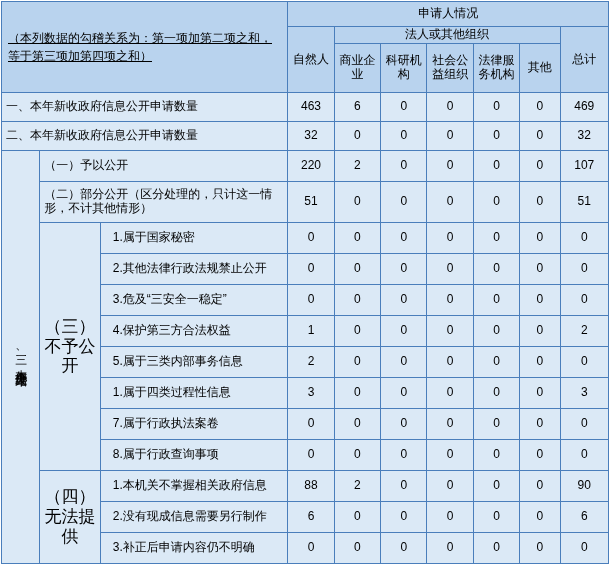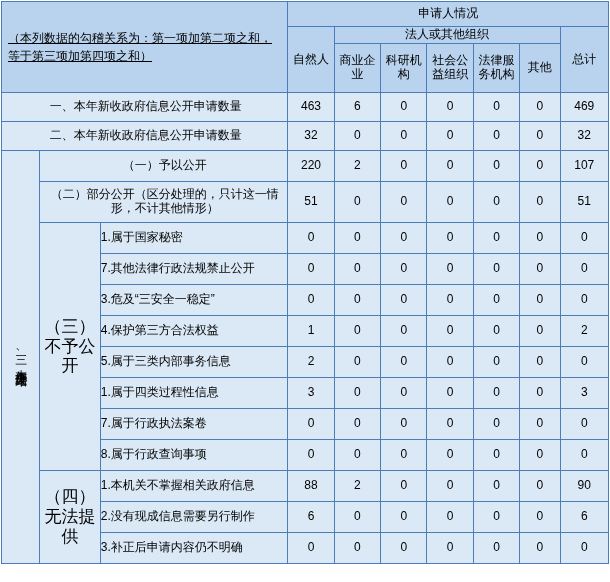--- a/index.html
+++ b/index.html
@@ -27,22 +27,22 @@
     padding:1px 2px;
     vertical-align:middle;
     text-align:center;
     font-weight:normal;
     font-size:12px;
     line-height:1.15;
     background:#dbe9f6;
     color:#000;
   }
   .hdr{background:#b9d3ee;}
-  .left{text-align:center;padding-left:4px;margin-top:15px;}
-  .leftpad{text-align:left;padding-left:0;}
+  .left{text-align:left;padding-left:4px;margin-top:15px;}
+  .leftpad{text-align:left;padding-left:12px;}
   .num{font-family:"Liberation Sans","DejaVu Sans",sans-serif;font-size:12px;}
   .vtext{
     writing-mode:vertical-rl;
     text-orientation:upright;
     letter-spacing:1px;
     line-height:1.1;
     white-space:nowrap;
     margin:0 auto;
   }
   .vwrap{display:flex;align-items:center;justify-content:center;height:100%;}
@@ -147,21 +147,21 @@
     <td class="leftpad" style="height:28px">1.属于国家秘密</td>
     <td class="num">0</td>
     <td class="num">0</td>
     <td class="num">0</td>
     <td class="num">0</td>
     <td class="num">0</td>
     <td class="num">0</td>
     <td class="num">0</td>
   </tr>
   <tr>
-    <td class="leftpad" style="height:28px">7.其他法律行政法规禁止公开</td>
+    <td class="leftpad" style="height:28px">2.其他法律行政法规禁止公开</td>
     <td class="num">0</td>
     <td class="num">0</td>
     <td class="num">0</td>
     <td class="num">0</td>
     <td class="num">0</td>
     <td class="num">0</td>
     <td class="num">0</td>
   </tr>
   <tr>
     <td class="leftpad" style="height:28px">3.危及“三安全一稳定”</td>

